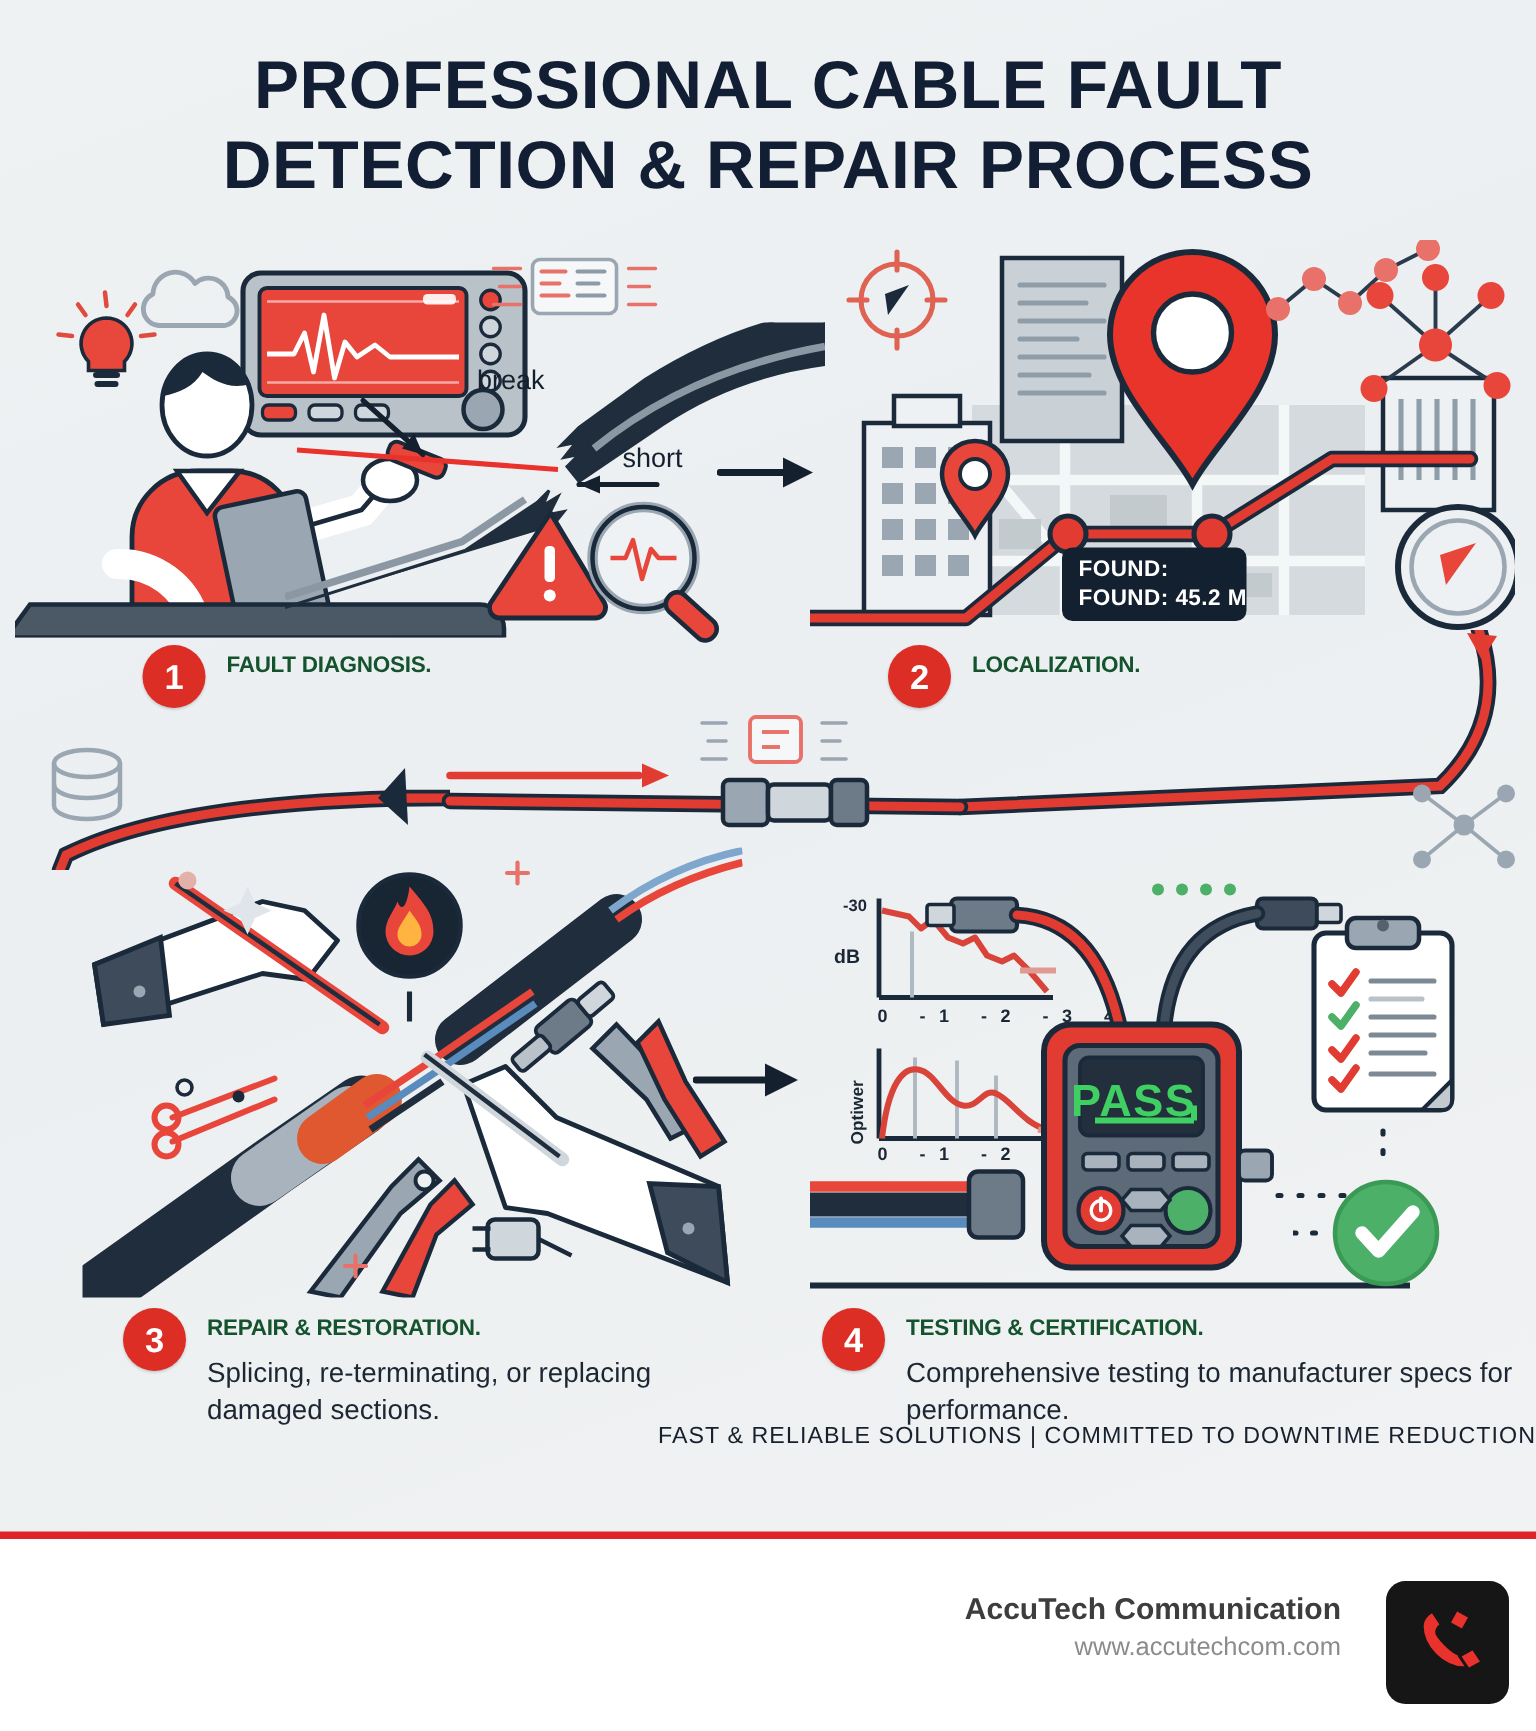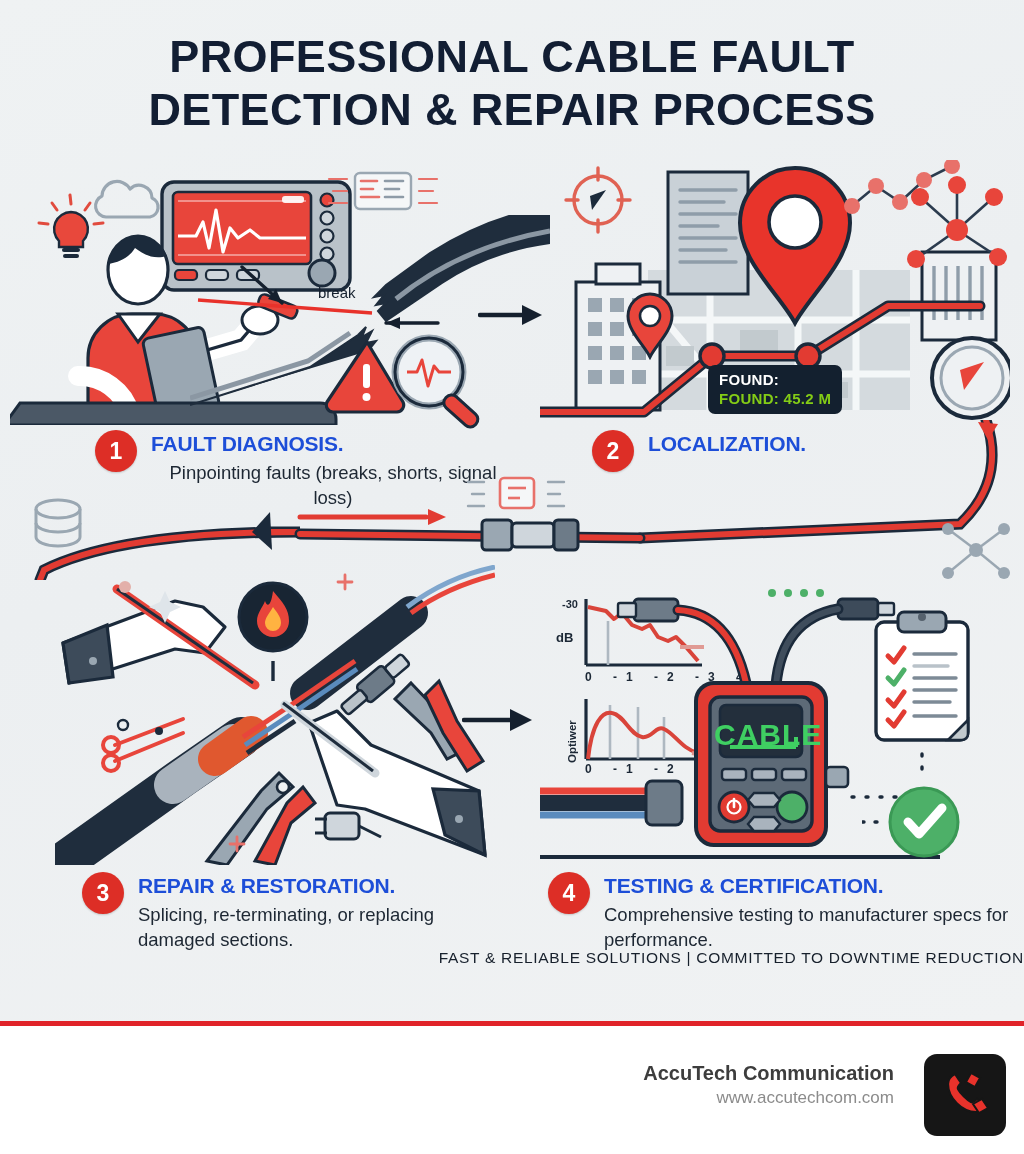--- a/index.html
+++ b/index.html
@@ -44,21 +44,21 @@
   .badge {
     position:absolute; left:0; top:0;
     width:42px; height:42px; border-radius:50%;
     background:#dd2e26;
     color:#fff; font-weight:bold; font-size:23px;
     display:flex; align-items:center; justify-content:center;
     box-shadow:0 1px 2px rgba(0,0,0,.18);
   }
   .cap-body { margin-left:56px; }
   .cap-title {
-    font-size:21px; font-weight:bold; color:#1d4ed8;
+    font-size:15px; font-weight:bold; color:#14532d;
     letter-spacing:-0.2px; line-height:28px;
   }
   .cap-desc {
     font-size:18.5px; color:#1d2733; line-height:25px; margin-top:2px;
   }
   .cap-center .cap-desc { text-align:center; }
 
   .tagline {
     position:absolute; left:0; top:949px; width:1024px;
     text-align:right;
@@ -71,30 +71,29 @@
   .f-url  { font-size:17px; color:#8b8b8b; margin-top:3px; }
   .f-logo {
     position:absolute; right:18px; top:1054px;
     width:82px; height:82px; border-radius:13px; background:#161616;
     display:flex; align-items:center; justify-content:center;
   }
 
   
   .ill { position:absolute; }
   .lbl {
-    position:absolute; font-size:15px; color:#15202e; font-weight:500;
+    position:absolute; font-size:18px; color:#15202e; font-weight:500;
     white-space:nowrap;
-    margin-top:41px;
   }
   .callout {
     position:absolute; background:#13202f; border-radius:7px;
-    padding:5px 11px 6px 11px; line-height:19px;
+    padding:5px 0 6px 11px; line-height:19px;
   }
   .callout .c1 { color:#ffffff; font-size:15px; font-weight:bold; letter-spacing:.3px;}
-  .callout .c2 { color:#84cc16; font-size:15px; font-weight:bold; letter-spacing:.3px;}
+  .callout .c2 { color:#ffffff; font-size:15px; font-weight:bold; letter-spacing:.3px;}
 
   .axlbl { position:absolute; font-size:11px; color:#1b2735; font-weight:bold; }
   .axrow { position:absolute; font-size:12px; color:#1b2735; font-weight:bold;
            letter-spacing:9px; }
   .vlbl  { position:absolute; font-size:11.5px; color:#1b2735; font-weight:bold;
            transform:rotate(-90deg); transform-origin:left top; white-space:nowrap;}
   .pass-txt {
     position:absolute; color:#3fcf62; font-weight:bold; font-size:30px;
     letter-spacing:1px;
   }
@@ -318,21 +317,20 @@
 
   <div class="callout" style="left:708px; top:365px;">
     <div class="c1">FOUND:</div>
     <div class="c2">FOUND: 45.2 M</div>
   </div>
 
   <div class="step-cap cap-center" style="left:95px; top:430px; width:420px;">
     <div class="badge">1</div>
     <div class="cap-body">
       <div class="cap-title">FAULT DIAGNOSIS.</div>
-      <div class="cap-desc">Pinpointing faults (breaks, shorts, signal loss)</div>
     </div>
   </div>
 
   <div class="step-cap cap-center" style="left:592px; top:430px; width:400px;">
     <div class="badge">2</div>
     <div class="cap-body">
       <div class="cap-title">LOCALIZATION.</div>
     </div>
   </div>
 
@@ -534,21 +532,21 @@
     <path d="M214 232 h20 l6 7 l-6 7 h-20 l-6 -7z" fill="#a9b3bd" stroke="#1b2a3b" stroke-width="2.4"></path>
 
     <rect x="286" y="182" width="22" height="20" rx="4" fill="#9aa7b2" stroke="#1b2a3b" stroke-width="2.6"></rect>
 
     <g stroke="#1b2a3b" stroke-width="3.4" stroke-linecap="round" stroke-dasharray="2 12">
       <line x1="312" y1="212" x2="372" y2="212"></line>
     </g>
 
     <line x1="0" y1="272" x2="400" y2="272" stroke="#1b2a3b" stroke-width="4"></line>
   </svg>
-  <div class="pass-txt" style="left:714px; top:718px;">CABLE</div>
+  <div class="pass-txt" style="left:714px; top:718px;">PASS</div>
 
   <svg class="ill" style="left:862px; top:590px;" width="156" height="270" viewBox="0 0 156 270">
     <rect x="14" y="32" width="92" height="118" rx="8" fill="#ffffff" stroke="#1b2a3b" stroke-width="3.4"></rect>
     <path d="M86 150 l20 -20 v14 a6 6 0 0 1 -6 6z" fill="#c2cace" stroke="#1b2a3b" stroke-width="2.6"></path>
     <rect x="36" y="22" width="48" height="20" rx="6" fill="#9aa7b2" stroke="#1b2a3b" stroke-width="3"></rect>
     <circle cx="60" cy="27" r="4" fill="#55616d"></circle>
     <polyline points="26,66 32,72 42,58" fill="none" stroke="#e23b32" stroke-width="5" stroke-linecap="round" stroke-linejoin="round"></polyline>
     <polyline points="26,88 32,94 42,80" fill="none" stroke="#4db068" stroke-width="5" stroke-linecap="round" stroke-linejoin="round"></polyline>
     <polyline points="26,110 32,116 42,102" fill="none" stroke="#e23b32" stroke-width="5" stroke-linecap="round" stroke-linejoin="round"></polyline>
     <polyline points="26,130 32,136 42,122" fill="none" stroke="#e23b32" stroke-width="5" stroke-linecap="round" stroke-linejoin="round"></polyline>

